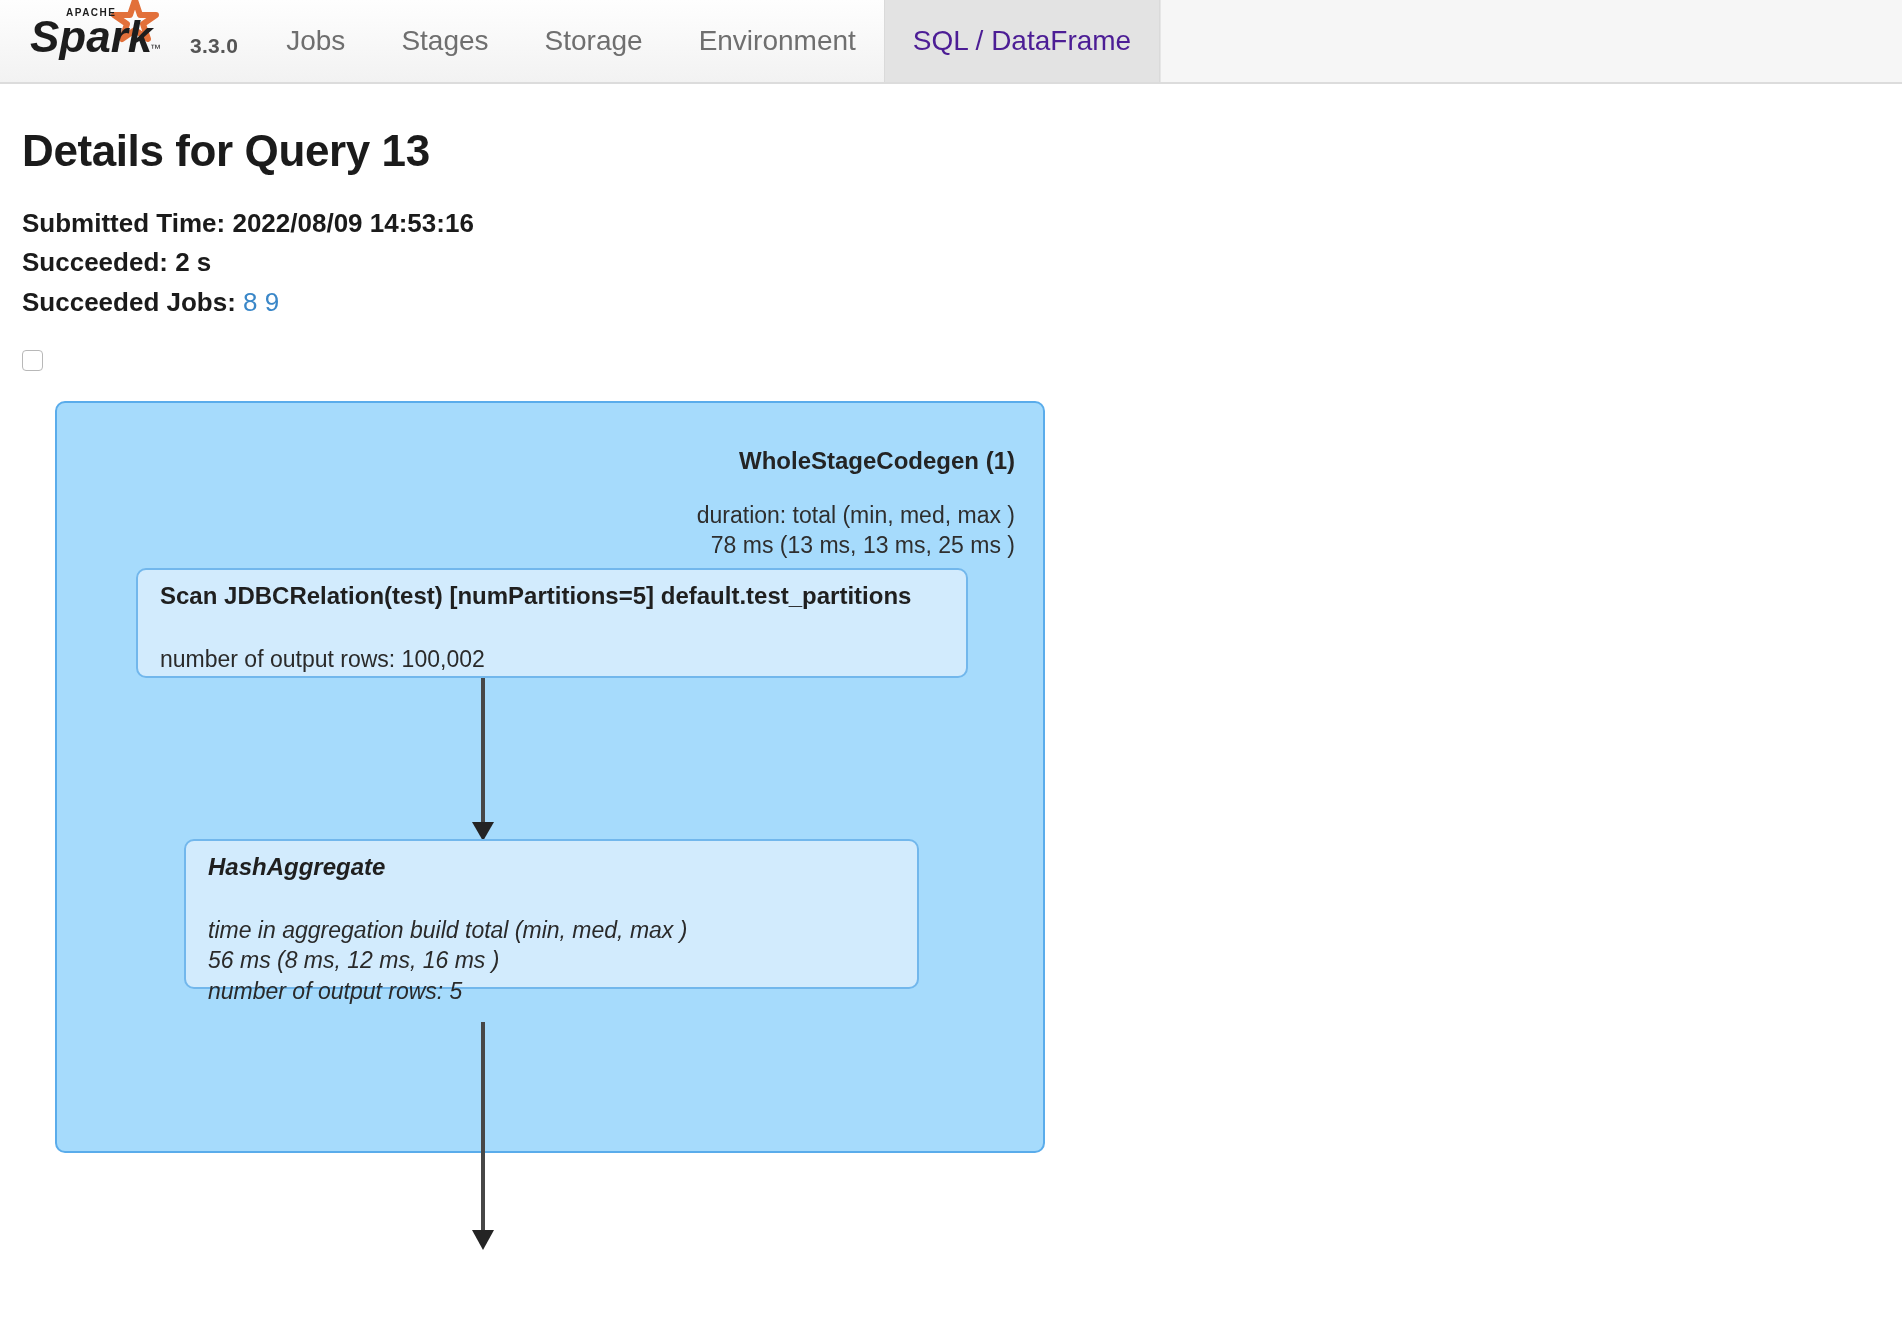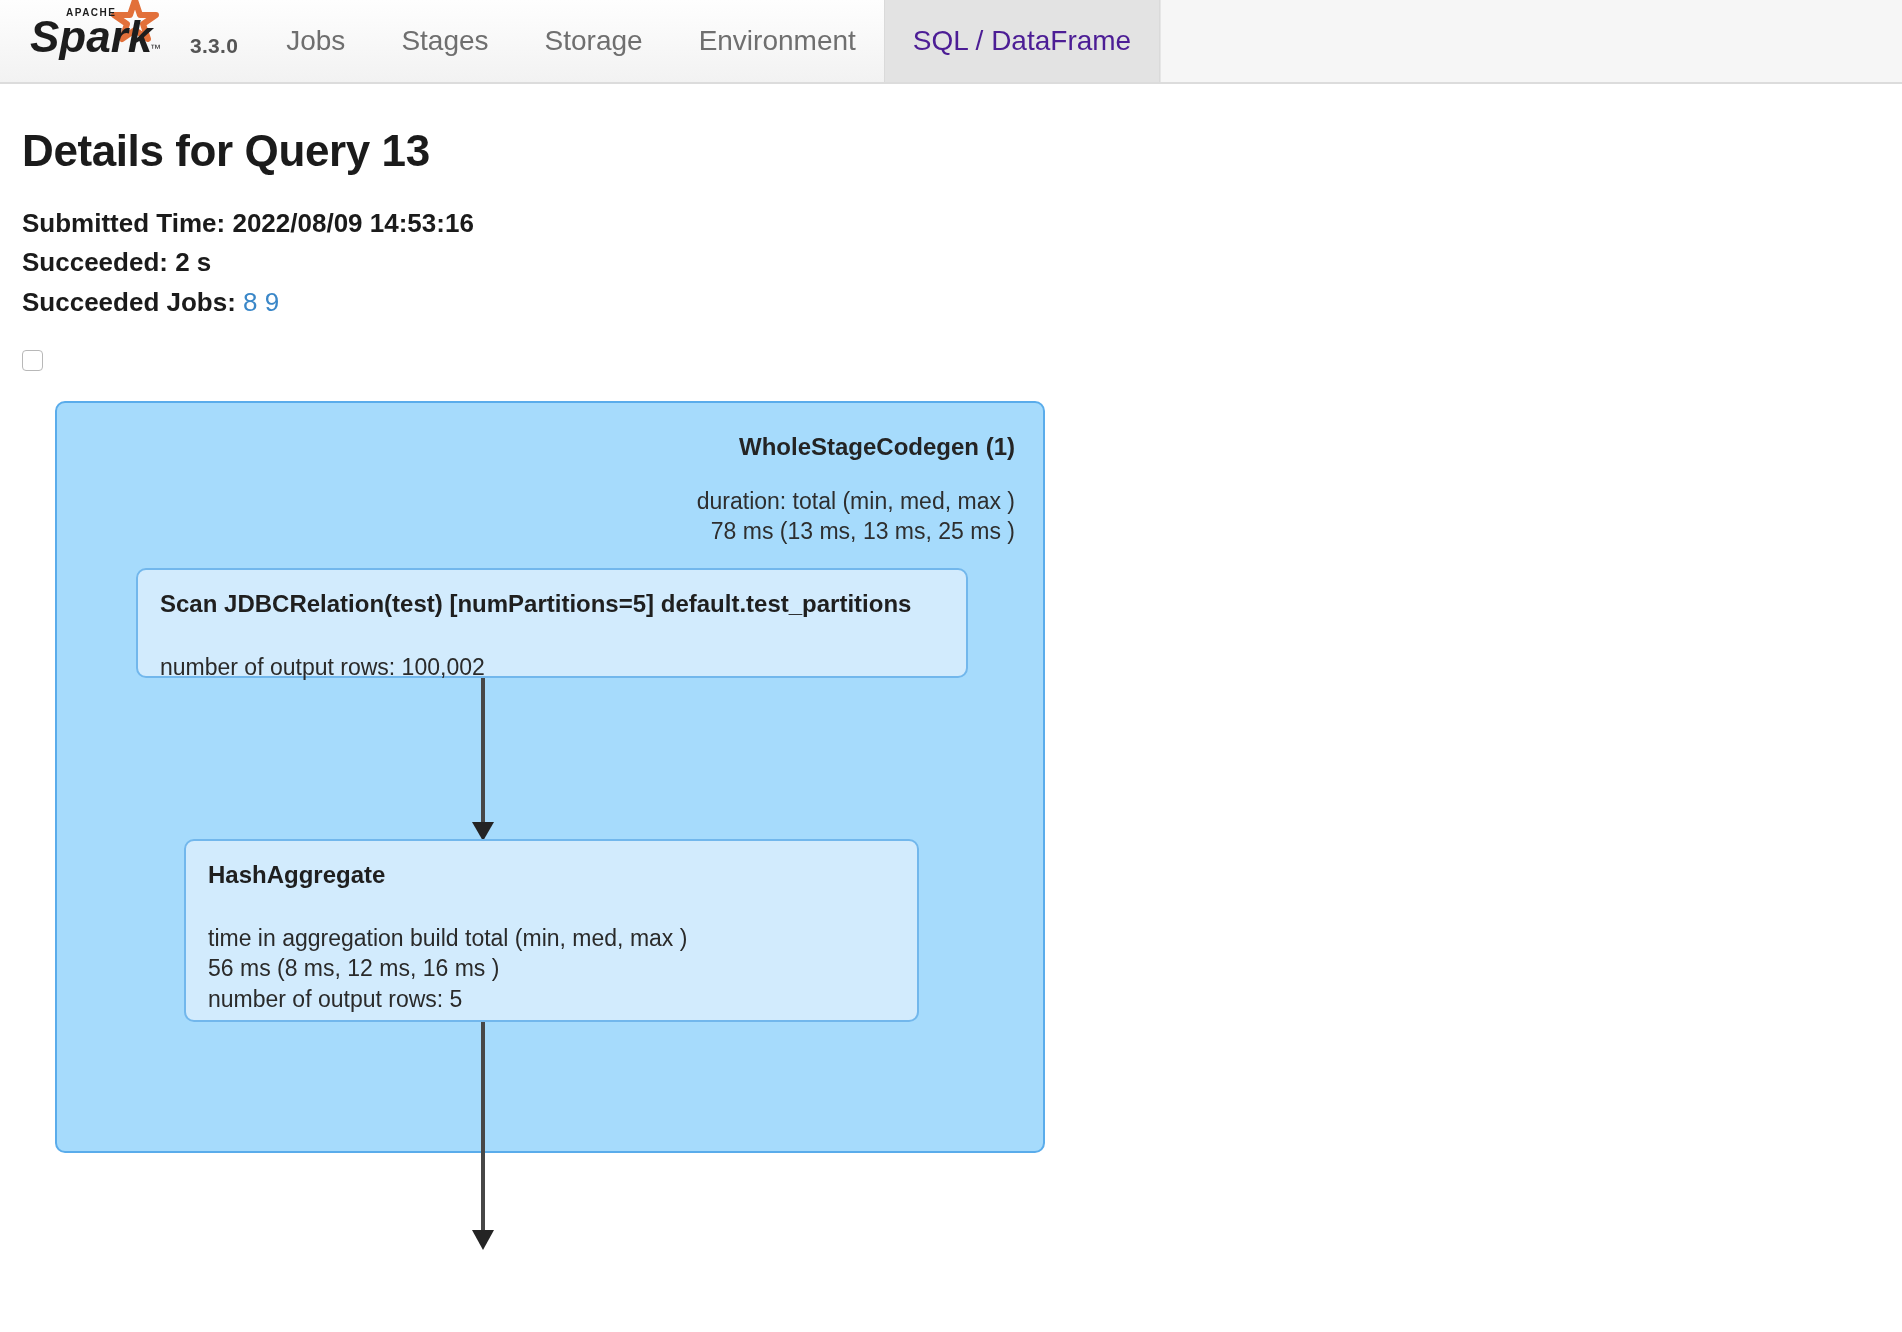--- a/index.html
+++ b/index.html
@@ -127,59 +127,59 @@
     top: 0;
     width: 990px;
     height: 752px;
     background: #a6dbfc;
     border: 2px solid #5aaceb;
     border-radius: 10px;
   }
   .stage-header {
     position: absolute;
     right: 28px;
-    top: 30px;
+    top: 44px;
     text-align: right;
     color: #2e2e2e;
   }
   .stage-title {
     font-size: 24px;
     font-weight: bold;
     color: #242424;
     margin-bottom: 26px;
   }
   .stage-metrics {
     font-size: 23px;
     line-height: 1.28;
     color: #2e2e2e;
   }
 
   .plan-node {
     position: absolute;
     background: #d2ebfd;
     border: 2px solid #72b7ec;
     border-radius: 10px;
-    padding: 20px 22px 22px 22px;
+    padding: 12px 22px 22px 22px;
   }
   .node-title {
     font-size: 24px;
     font-weight: bold;
     color: #1f1f1f;
     white-space: nowrap;
   }
   .node-metrics {
     margin-top: 34px;
     font-size: 23px;
     line-height: 1.32;
     color: #2a2a2a;
   }
   .node-metrics div { white-space: nowrap; }
 
   #node-scan  { left: 81px;  top: 167px; width: 832px; height: 110px; }
-  #node-hash  { left: 129px; top: 438px; width: 735px; height: 183px; }
+  #node-hash  { left: 129px; top: 438px; width: 735px; height: 150px; font-style: italic; }
 
   .edge { position: absolute; }
   .edge svg { display: block; overflow: visible; }
 </style>
 </head>
 <body>
 
 <div class="navbar">
   <div class="brand">
     <span class="spark-logo">

